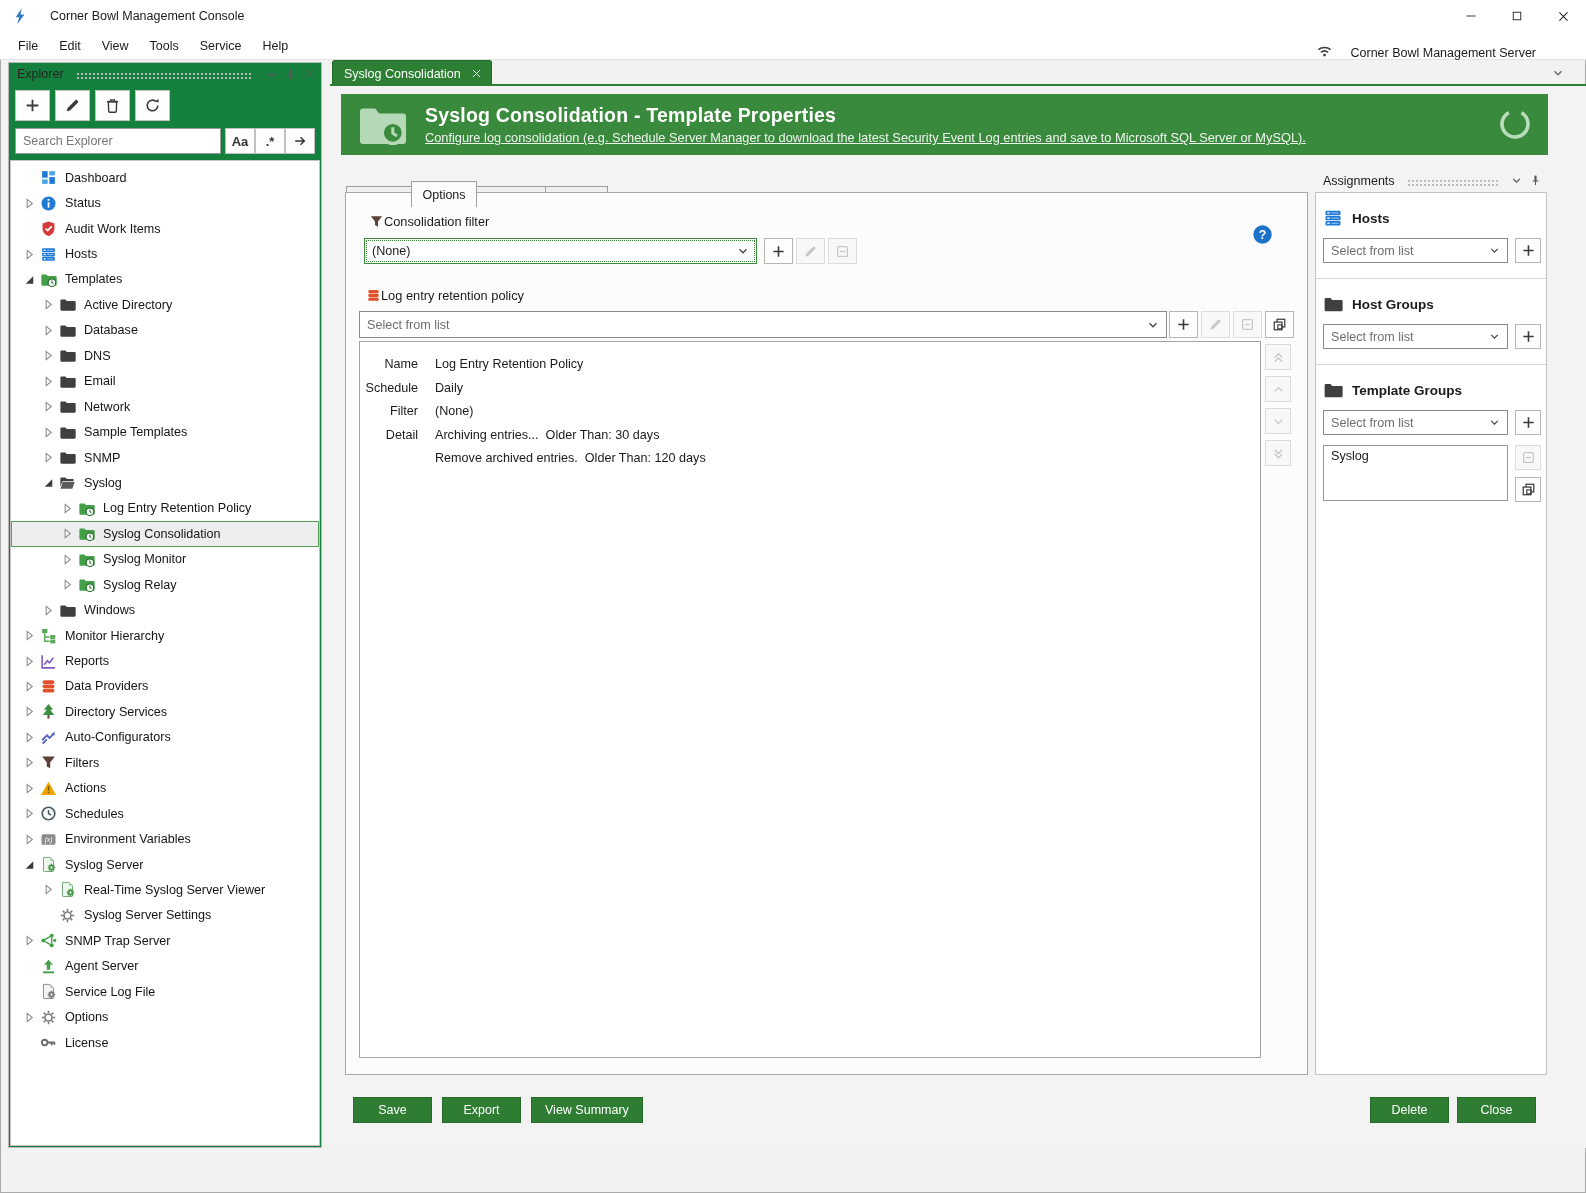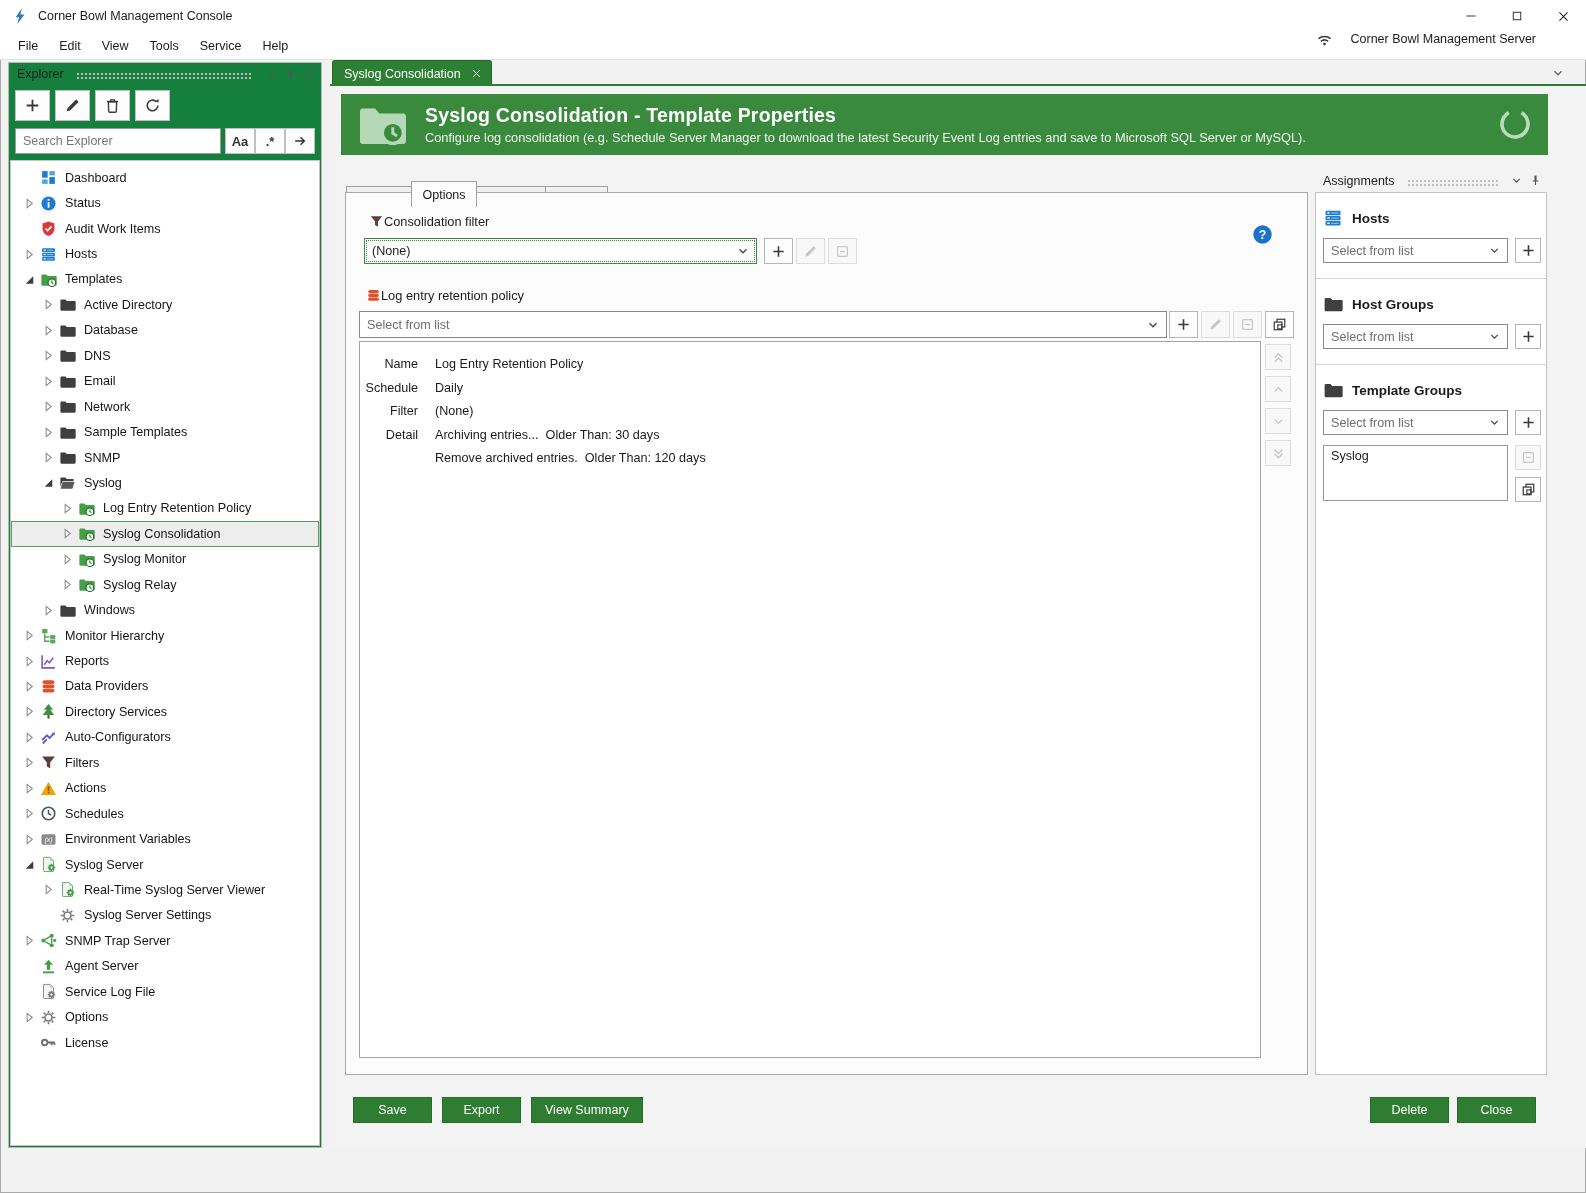--- a/index.html
+++ b/index.html
@@ -10,32 +10,32 @@
     box-shadow: inset 0 0 0 1px #a9a9a9; }
   .abs { position:absolute; }
   .ico { display:inline-block; width:16px; height:16px; flex:none; }
   .ico svg { display:block; width:100%; height:100%; }
   .i11{width:11px;height:11px}.i12{width:12px;height:12px}.i13{width:13px;height:13px}
   .i14{width:14px;height:14px}.i15{width:15px;height:15px}.i17{width:17px;height:17px}
   .i18{width:18px;height:18px}.i20{width:20px;height:20px}.i21{width:21px;height:21px}
 
   
   .titlebar { position:absolute; left:0; top:0; width:100%; height:32px; background:#fff;
-    display:flex; align-items:center; }
+    display:flex; align-items:center;gap:12px; }
   .titlebar .app-logo { margin-left:11px; }
   .title-text { margin-left:9px; font-size:12.5px; }
   .win-controls { position:absolute; right:0; top:0; height:32px; display:flex; }
   .win-btn { width:46px; height:32px; display:flex; align-items:center; justify-content:center; color:#222; }
 
   
   .menubar { position:absolute; left:0; top:32px; width:100%; height:28px; background:#fff;
     display:flex; align-items:center; border-bottom:1px solid #e3e3e3; }
   .menu-item { padding:0 10px; height:24px; line-height:24px; margin-left:1px; }
   .menu-item:first-child { margin-left:8px; }
-  .server-ind { position:absolute; right:50px; top:0; height:28px; display:flex; align-items:flex-start; gap:18px; color:#1b1b1b; }
+  .server-ind { position:absolute; right:50px; top:0; height:28px; display:flex; align-items:flex-end; gap:18px; color:#1b1b1b; }
 
   
   .dock { position:absolute; left:8px; top:62px; width:314px; height:1086px; background:#15803d;
     border:1px solid #b8b8b8; display:flex; flex-direction:column; }
   .panel-head { height:22px; display:flex; align-items:center; padding:0 6px 0 8px; gap:6px; }
   .panel-head .ph-title { font-size:12.5px; color:#222; }
   .dots { flex:1; height:7px; margin:3px 6px 0;
     background-image:radial-gradient(circle,#bdbdbd 0.9px,transparent 1px);
     background-size:4px 4px; }
   .panel-head .ico { color:#555; }
@@ -63,21 +63,21 @@
   .tablist-chev { position:absolute; left:1551px; top:66px; color:#666; }
 
   
   .content { position:absolute; left:330px; top:86px; width:1256px; height:1062px; background:#f3f3f3; }
   .banner { position:absolute; left:11px; top:8px; width:1207px; height:61px; background:var(--green-banner);
     display:flex; align-items:center; color:#fff; }
   .banner-icon { width:54px; height:46px; margin-left:17px; flex:none; }
   .banner-icon svg{display:block;width:100%;height:100%;}
   .banner-text { margin-left:13px; }
   .banner-title { font-size:19.5px; font-weight:600; letter-spacing:0.2px; }
-  .banner-sub { font-size:12.8px; margin-top:3px; color:#eef6ee; }
+  .banner-sub { font-size:12.8px; margin-top:3px; color:#eef6ee;text-decoration:underline; }
   .spinner { position:absolute; right:16px; top:13px; width:34px; height:34px; }
   .spinner svg{display:block;width:100%;height:100%;}
 
   .wtabs { position:absolute; left:16px; top:95px; height:26px; display:flex; align-items:flex-end; }
   .wtab { padding:3px 10px 4px; background:#f0f0f0; border:1px solid #9f9f9f; border-bottom:none;
     font-size:12.5px; margin-right:0; height:21px; }
   .wtab + .wtab { border-left:none; }
   .wtab.active { background:#fcfcfc; height:26px; padding-top:6px; position:relative; z-index:3;
     border-left:1px solid #9f9f9f; margin:0 -1px; }
   .tpanel { position:absolute; left:15px; top:106px; width:963px; height:883px; background:#fcfcfc;

